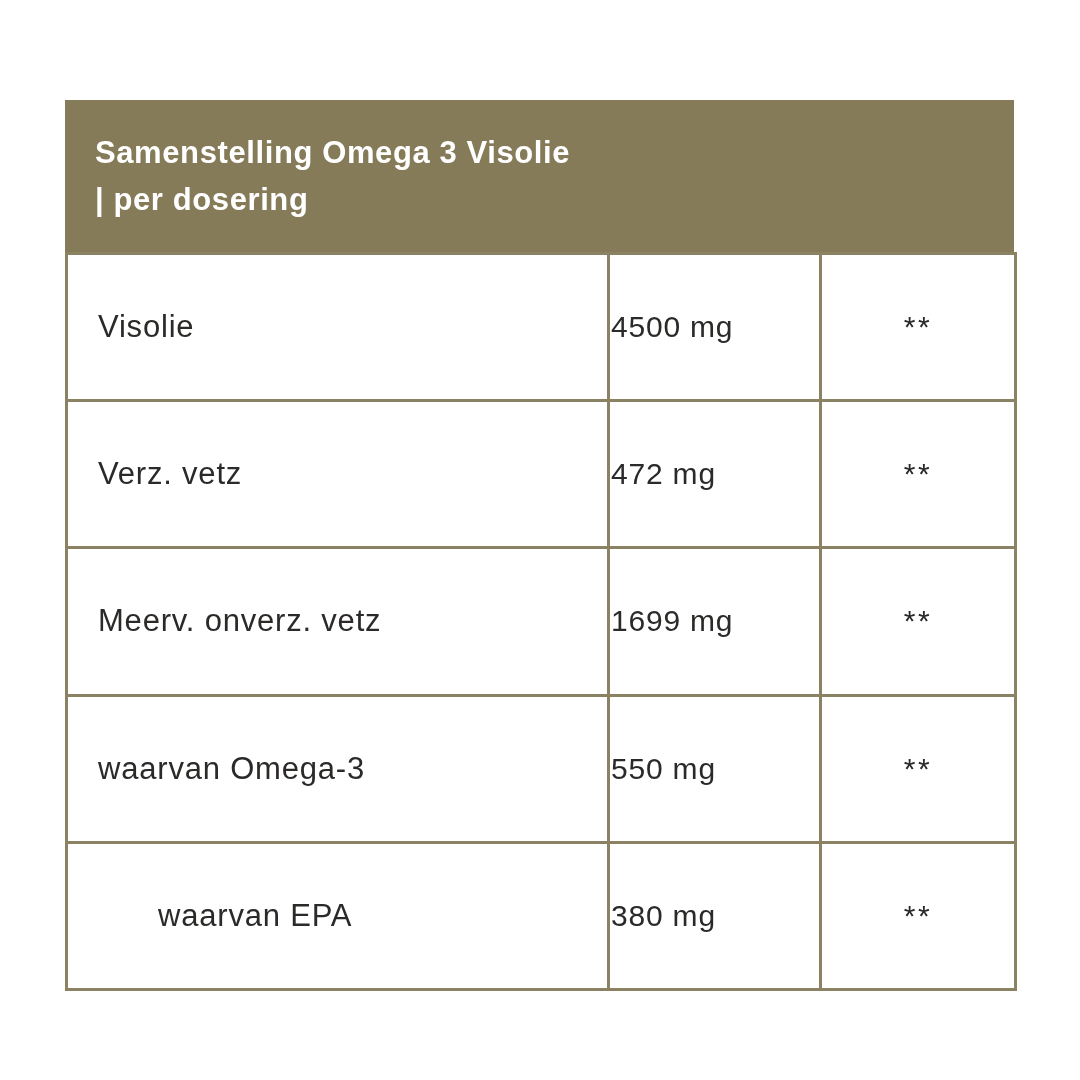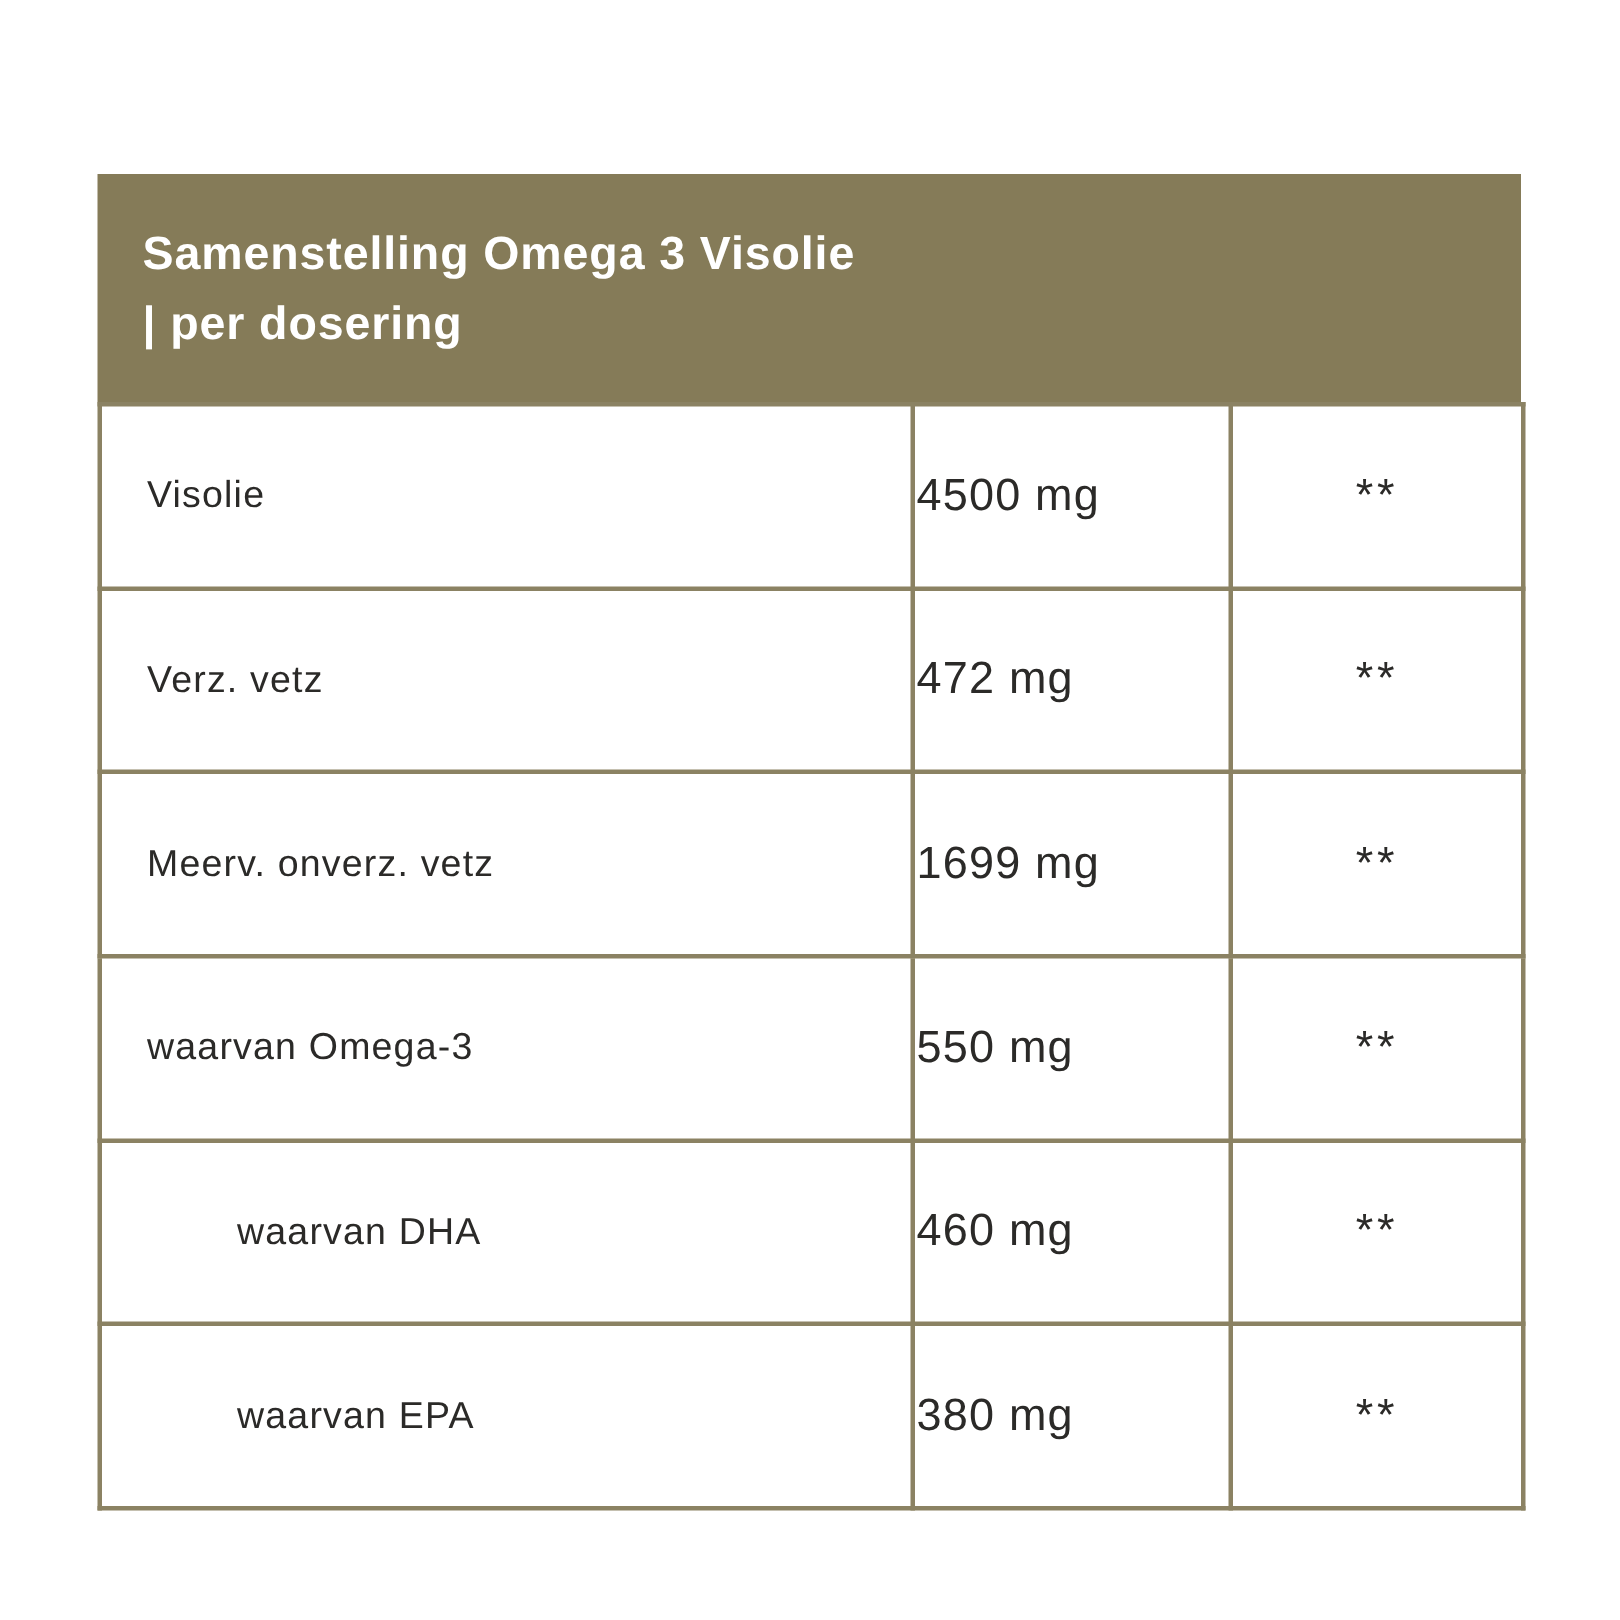--- a/index.html
+++ b/index.html
@@ -13,21 +13,21 @@
   .canvas {
     position: relative;
     width: 1080px;
     height: 1080px;
     background: #ffffff;
     overflow: hidden;
   }
   .panel {
     position: absolute;
     left: 65px;
-    top: 116px;
+    top: 100px;
     width: 880px;
   }
   .panel-header {
     box-sizing: border-box;
     width: 949px;
     height: 152px;
     background: #857B58;
     color: #ffffff;
     display: flex;
     flex-direction: column;
@@ -42,21 +42,21 @@
     border-collapse: collapse;
     table-layout: fixed;
     width: 949px;
     height: 739px;
   }
   .comp-table td {
     box-sizing: border-box;
     border: 3px solid #8B8263;
     background: #ffffff;
     color: #2b2a28;
-    font-size: 25px;
+    font-size: 31px;
     letter-spacing: 0.8px;
     vertical-align: middle;
   }
   .comp-table col.c1 { width: 542px; }
   .comp-table col.c2 { width: 212px; }
   .comp-table col.c3 { width: 195px; }
   .comp-table tr { height: 105.5px; }
   td.cell-label { padding-left: 30px; text-align: left; }
   tr.sub1 td.cell-label { }
   tr.sub2 td.cell-label { padding-left: 90px; }
@@ -95,25 +95,20 @@
           <td class="cell-label">Meerv. onverz. vetz</td>
           <td class="cell-amount">1699 mg</td>
           <td class="cell-note">**</td>
         </tr>
         <tr class="sub1">
           <td class="cell-label">waarvan Omega-3</td>
           <td class="cell-amount">550 mg</td>
           <td class="cell-note">**</td>
         </tr>
         <tr class="sub2">
-          <td class="cell-label">waarvan DHA</td>
-          <td class="cell-amount">460 mg</td>
-          <td class="cell-note">**</td>
-        </tr>
-        <tr class="sub2">
           <td class="cell-label">waarvan EPA</td>
           <td class="cell-amount">380 mg</td>
           <td class="cell-note">**</td>
         </tr>
       </tbody>
     </table>
 
   </div>
 </div>
 

